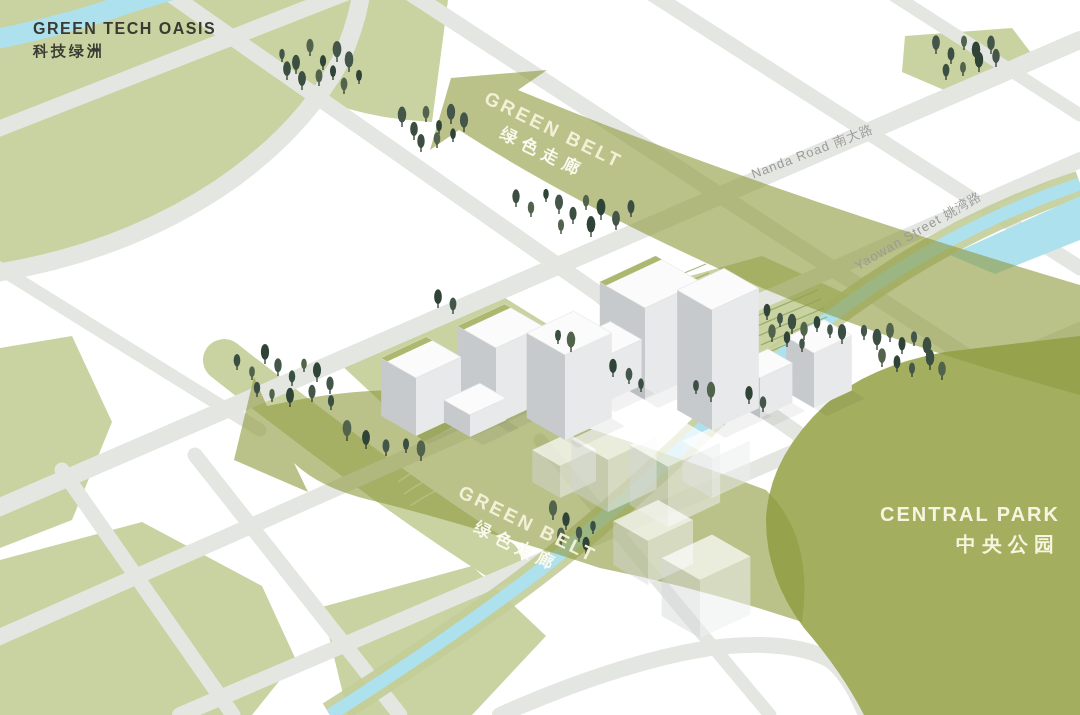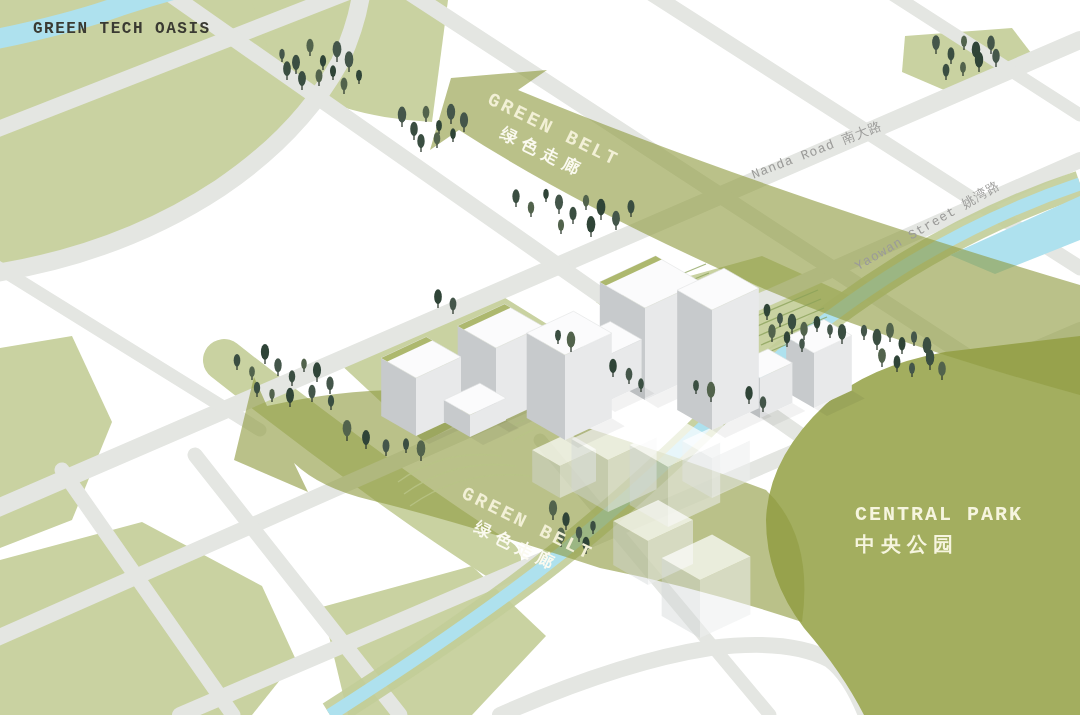--- a/index.html
+++ b/index.html
@@ -1,38 +1,38 @@
 <!DOCTYPE html>
 <html style="--bg: #ffffff; --sage: #c9d2a1; --park: #a3ae5f; --band: #8f9b40; --canal: #aee1ee; --canalVerge: #c2cd98; --road: #e4e6e2; --inkDark: #3a3a32; --roadText: #9b9b99; --beltText: #f2f0d6; --beltTextZh: #fbfaf0; --parkText: #f6f5df; --bldLeft: #c7cacc; --bldRight: #e8e9ea; --bldTop: #fbfbfc; --roofGreen: #a9b466; --trunk: #2f3b31; --hatch: #8aa159; --contour: #b9c487;"><head>
 <meta charset="utf-8">
 <style>
   html,body{margin:0;padding:0;background:#ffffff;}
   .stage{
     position:relative;width:1080px;height:715px;overflow:hidden;background:#ffffff;
-    font-family:Liberation Mono, monospace;
+    font-family:Liberation Sans, sans-serif;
   }
   .stage svg{position:absolute;left:0;top:0;}
   .lbl{position:absolute;white-space:nowrap;pointer-events:none;}
   .lbl .en{font-weight:bold;}
   
   .oasis{left:33px;top:20px;color:var(--inkDark);}
   .oasis .en{font-size:16px;letter-spacing:1.5px;}
   .oasis .zh{font-size:15px;letter-spacing:3px;margin-top:4px;font-weight:bold;}
   
   .roadlbl{color:var(--roadText);font-size:13px;letter-spacing:1px;transform-origin:left center;}
   .nanda{left:752px;top:166px;transform:rotate(-21deg);}
   .yaowan{left:856px;top:258px;transform:rotate(-30deg);}
   
   .belt{width:210px;text-align:center;transform:rotate(26deg);}
   .belt .en{font-size:19px;letter-spacing:3px;color:var(--beltText);}
   .belt .zh{font-size:17px;letter-spacing:6px;color:var(--beltTextZh);font-weight:bold;margin-top:2px;}
   .belt-upper{left:443px;top:118px;}
   .belt-lower{left:417px;top:512px;}
   
-  .park{left:855px;top:503px;width:205px;text-align:left;color:var(--parkText);}
+  .park{left:855px;top:503px;width:205px;text-align:right;color:var(--parkText);}
   .park .en{font-size:20px;letter-spacing:2px;}
   .park .zh{font-size:20px;letter-spacing:6px;margin-top:5px;font-weight:bold;}
 </style>
 </head>
 <body>
 
 <div class="stage">
 
   <svg width="1080" height="715" viewBox="0 0 1080 715">
 
@@ -577,20 +577,21 @@
         </g>
         <g>
           <line x1="802" y1="352" x2="802" y2="347.9" stroke="#2f3b31" stroke-width="1.3"></line>
           <ellipse cx="802" cy="343.8" rx="2.7880000000000003" ry="5.33" fill="#44564a"></ellipse>
         </g>
       </g>
   </svg>
 
   <div class="lbl oasis">
     <div class="en">GREEN TECH OASIS</div>
+    <div class="zh">科技绿洲</div>
   </div>
 
   <div class="lbl roadlbl nanda">Nanda Road 南大路</div>
   <div class="lbl roadlbl yaowan">Yaowan Street 姚湾路</div>
 
   <div class="lbl belt belt-upper">
     <div class="en">GREEN BELT</div>
     <div class="zh">绿色走廊</div>
   </div>
 

